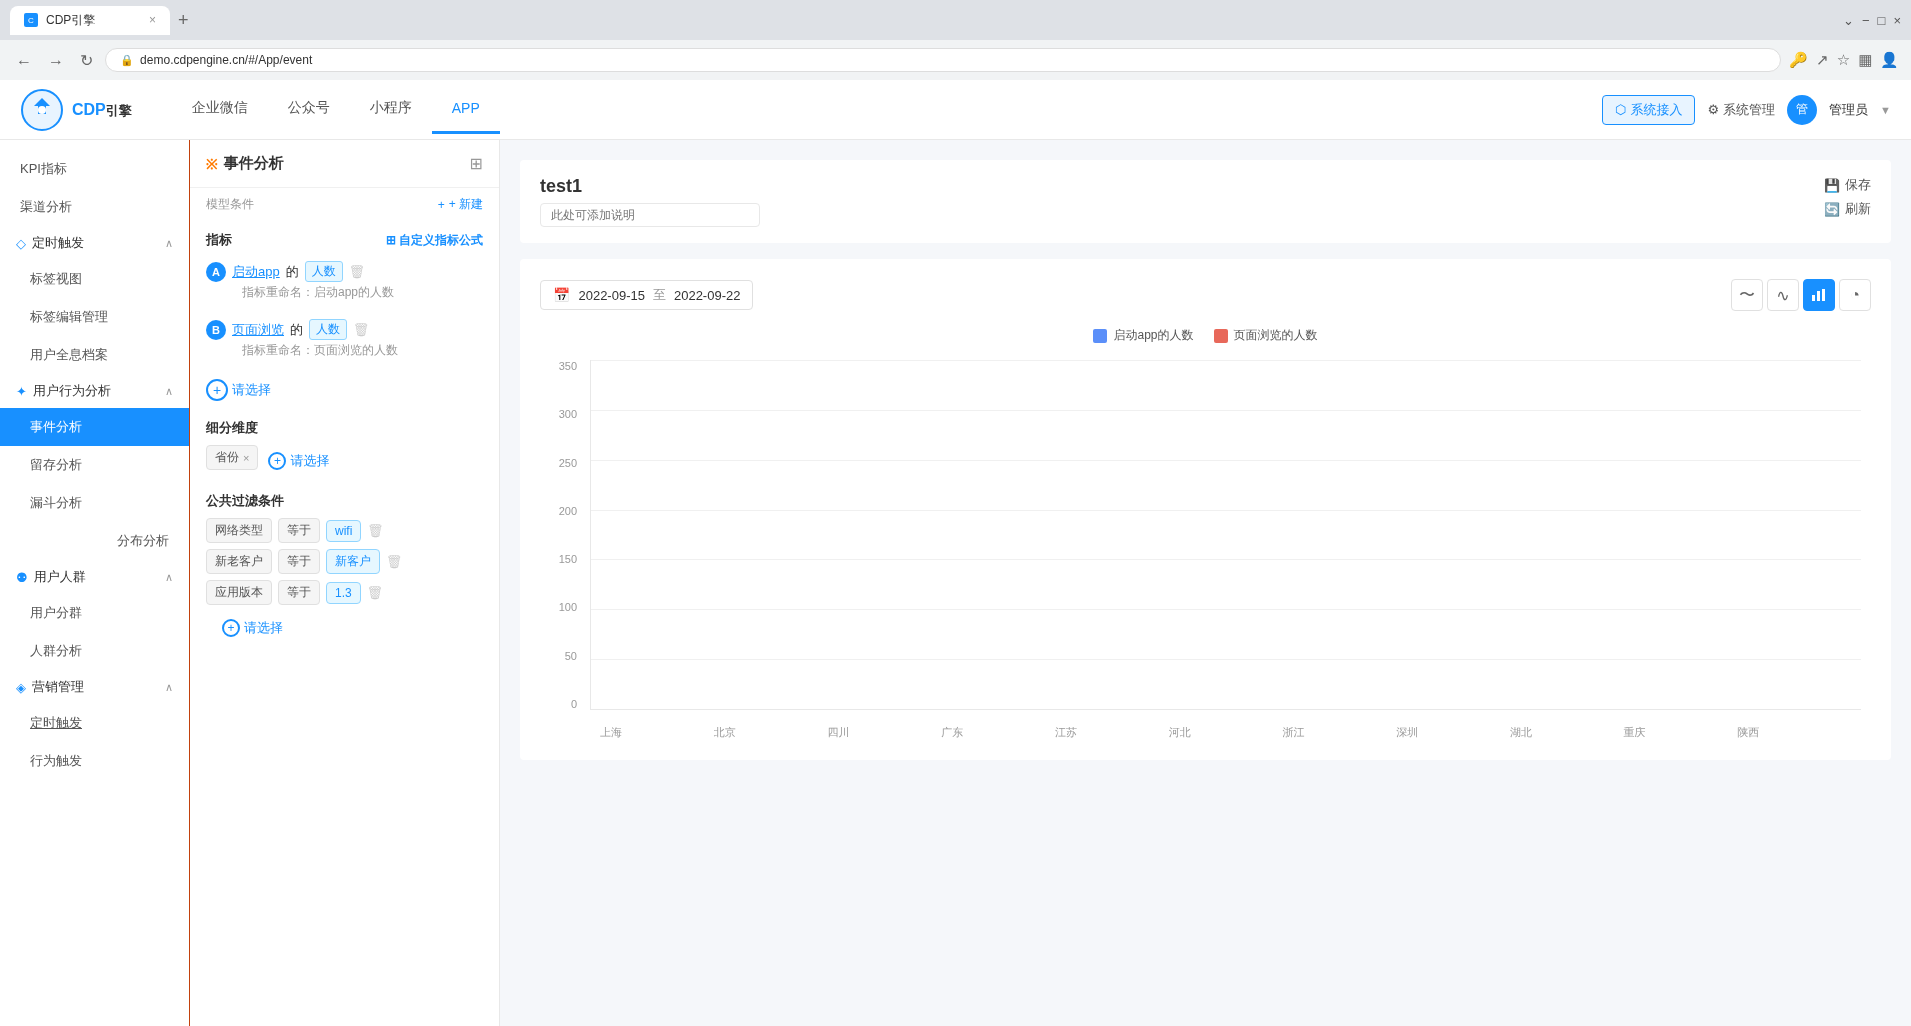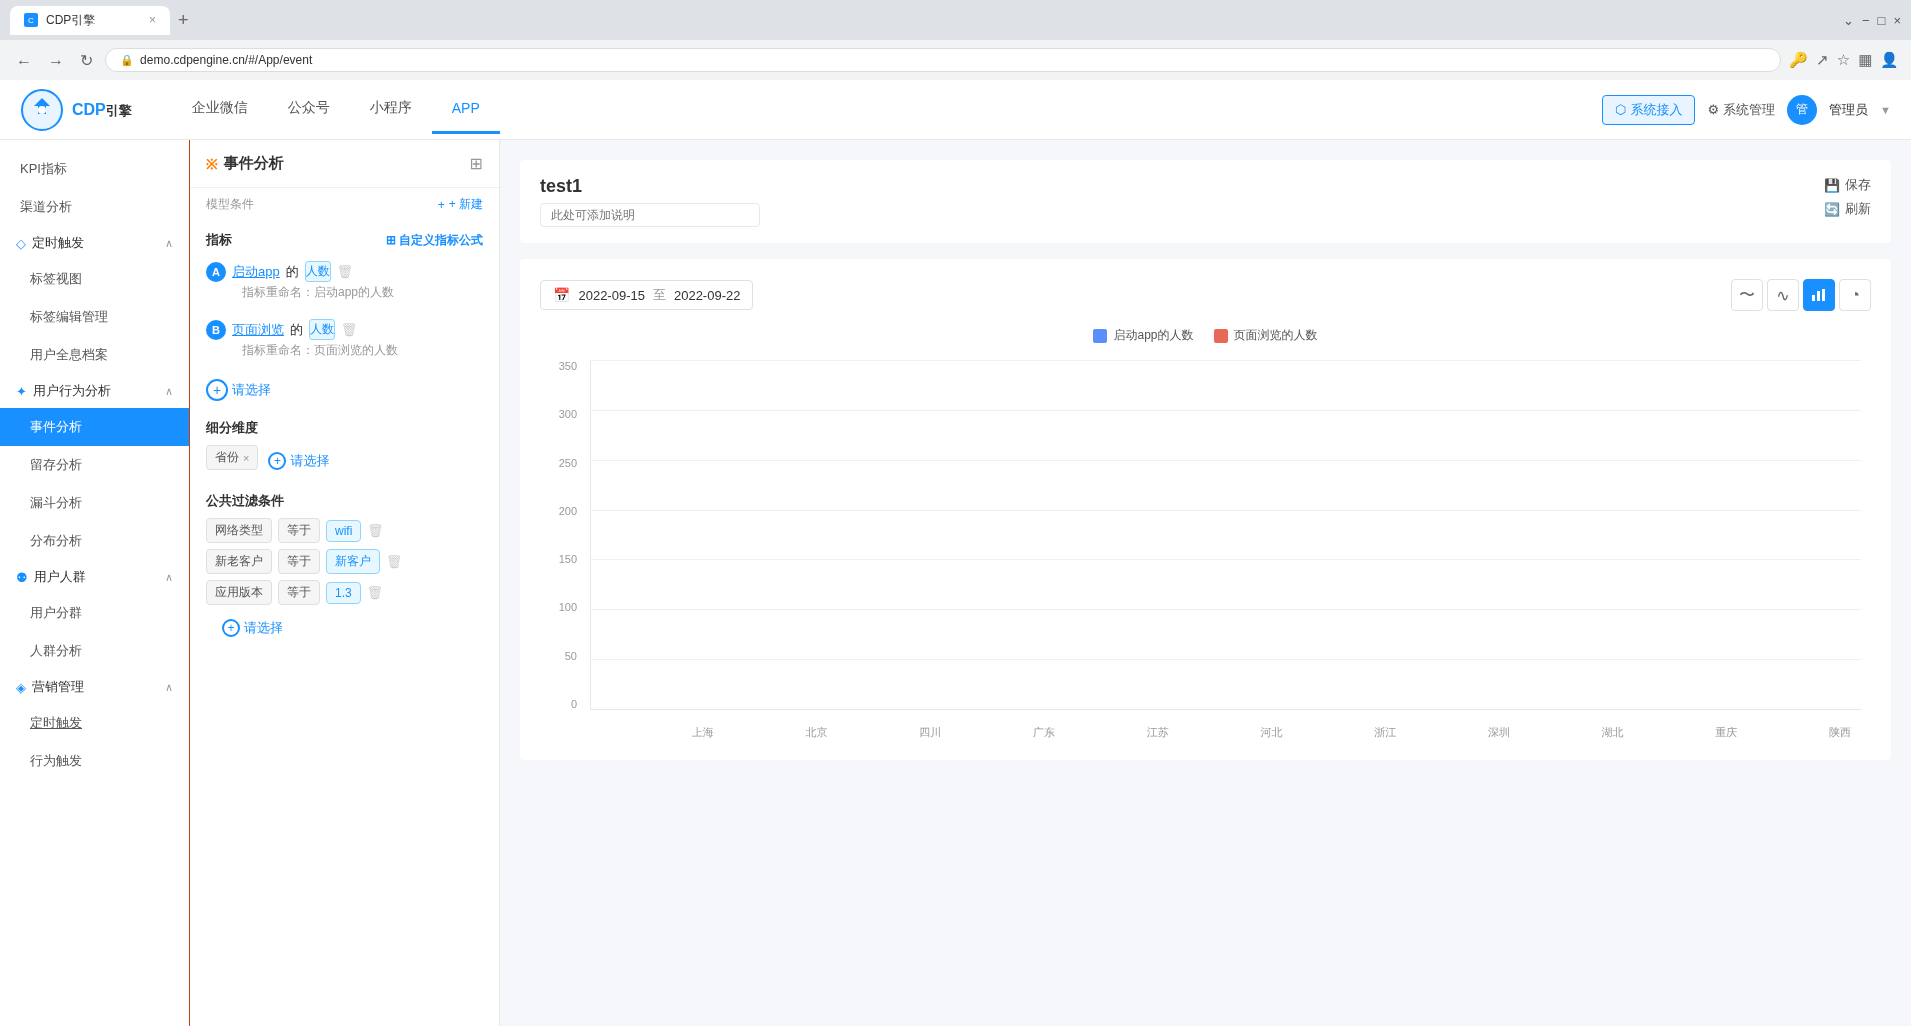--- a/index.html
+++ b/index.html
@@ -62,21 +62,21 @@
     .section-title { padding: 10px 16px 6px; font-size: 13px; font-weight: 600; color: #333; display: flex; align-items: center; justify-content: space-between; }
     .custom-formula-link { color: #1890ff; font-size: 12px; cursor: pointer; display: flex; align-items: center; gap: 3px; }
 
     .metric-row { padding: 6px 16px; }
     .metric-tag-row { display: flex; align-items: center; gap: 6px; flex-wrap: wrap; }
     .metric-badge { width: 20px; height: 20px; border-radius: 50%; display: flex; align-items: center; justify-content: center; font-size: 11px; font-weight: bold; color: #fff; }
     .metric-badge.a { background: #1890ff; }
     .metric-badge.b { background: #1890ff; }
     .metric-link { color: #1890ff; cursor: pointer; font-size: 13px; text-decoration: underline; }
     .metric-of { color: #333; font-size: 13px; }
-    .metric-type { background: #e6f7ff; color: #1890ff; border: 1px solid #91d5ff; border-radius: 3px; padding: 1px 0; font-size: 12px; cursor: pointer; }
+    .metric-type { background: #e6f7ff; color: #1890ff; border: 1px solid #91d5ff; border-radius: 3px; padding: 1px 6px; font-size: 12px; cursor: pointer; }
     .delete-icon { color: #ccc; cursor: pointer; font-size: 13px; }
     .metric-rename { color: #999; font-size: 12px; padding: 2px 16px 6px 36px; }
 
     .add-btn { display: flex; align-items: center; gap: 4px; color: #1890ff; cursor: pointer; padding: 8px 16px; font-size: 13px; }
     .add-circle { width: 22px; height: 22px; border-radius: 50%; border: 2px solid #1890ff; display: flex; align-items: center; justify-content: center; font-size: 14px; color: #1890ff; }
 
     .dimension-section { padding: 10px 16px 6px; }
     .dimension-title { font-size: 13px; font-weight: 600; color: #333; margin-bottom: 8px; }
     .tag-chip { display: inline-flex; align-items: center; gap: 4px; background: #f5f5f5; border: 1px solid #e0e0e0; border-radius: 4px; padding: 3px 8px; font-size: 12px; color: #555; margin-right: 6px; margin-bottom: 6px; }
     .tag-chip .x { cursor: pointer; color: #999; font-size: 11px; }
@@ -117,21 +117,21 @@
 
     .chart-area { position: relative; height: 380px; }
     .y-axis { position: absolute; left: 0; top: 0; bottom: 30px; width: 45px; display: flex; flex-direction: column; justify-content: space-between; align-items: flex-end; padding-right: 8px; }
     .y-label { font-size: 11px; color: #999; text-align: right; }
     .chart-plot { position: absolute; left: 50px; right: 10px; top: 0; bottom: 30px; display: flex; align-items: flex-end; gap: 4px; border-left: 1px solid #e8e8e8; border-bottom: 1px solid #e8e8e8; padding: 0 10px; }
     .chart-gridlines { position: absolute; left: 50px; right: 10px; top: 0; bottom: 30px; display: flex; flex-direction: column; justify-content: space-between; pointer-events: none; }
     .gridline { border-top: 1px solid #f0f0f0; width: 100%; }
     .bar-group { display: flex; gap: 3px; align-items: flex-end; flex: 1; }
     .bar { border-radius: 2px 2px 0 0; }
     .x-axis { position: absolute; left: 50px; right: 10px; bottom: 0; display: flex; padding: 0 10px; }
-    .x-label { flex: 1; text-align: right; font-size: 11px; color: #999; }
+    .x-label { flex: 1; text-align: left; font-size: 11px; color: #999; }
   </style>
 </head>
 <body>
 
 <div class="browser-chrome">
   <div class="browser-tab">
     <div class="favicon">C</div>
     <span>CDP引擎</span>
     <span class="close-btn">×</span>
   </div>
@@ -243,21 +243,21 @@
       <div class="sidebar-sub">
         <div class="sidebar-item active" style="padding-left:30px;">
             <span>事件分析</span>
           </div>
         <div class="sidebar-item" style="padding-left:30px;">
             <span>留存分析</span>
           </div>
         <div class="sidebar-item" style="padding-left:30px;">
             <span>漏斗分析</span>
           </div>
-        <div class="sidebar-item" style="padding-left:30px;">
+        <div class="sidebar-item" style="padding-left:30px;justify-content:flex-end;">
             <span>分布分析</span>
           </div>
       </div>
       <div class="sidebar-category">
         <div style="display:flex;align-items:center;">
           <span style="color:#1890ff;margin-right:6px;font-size:13px;">⚉</span>
           <span>用户人群</span>
         </div>
         <span class="sidebar-chevron">∧</span>
       </div>

